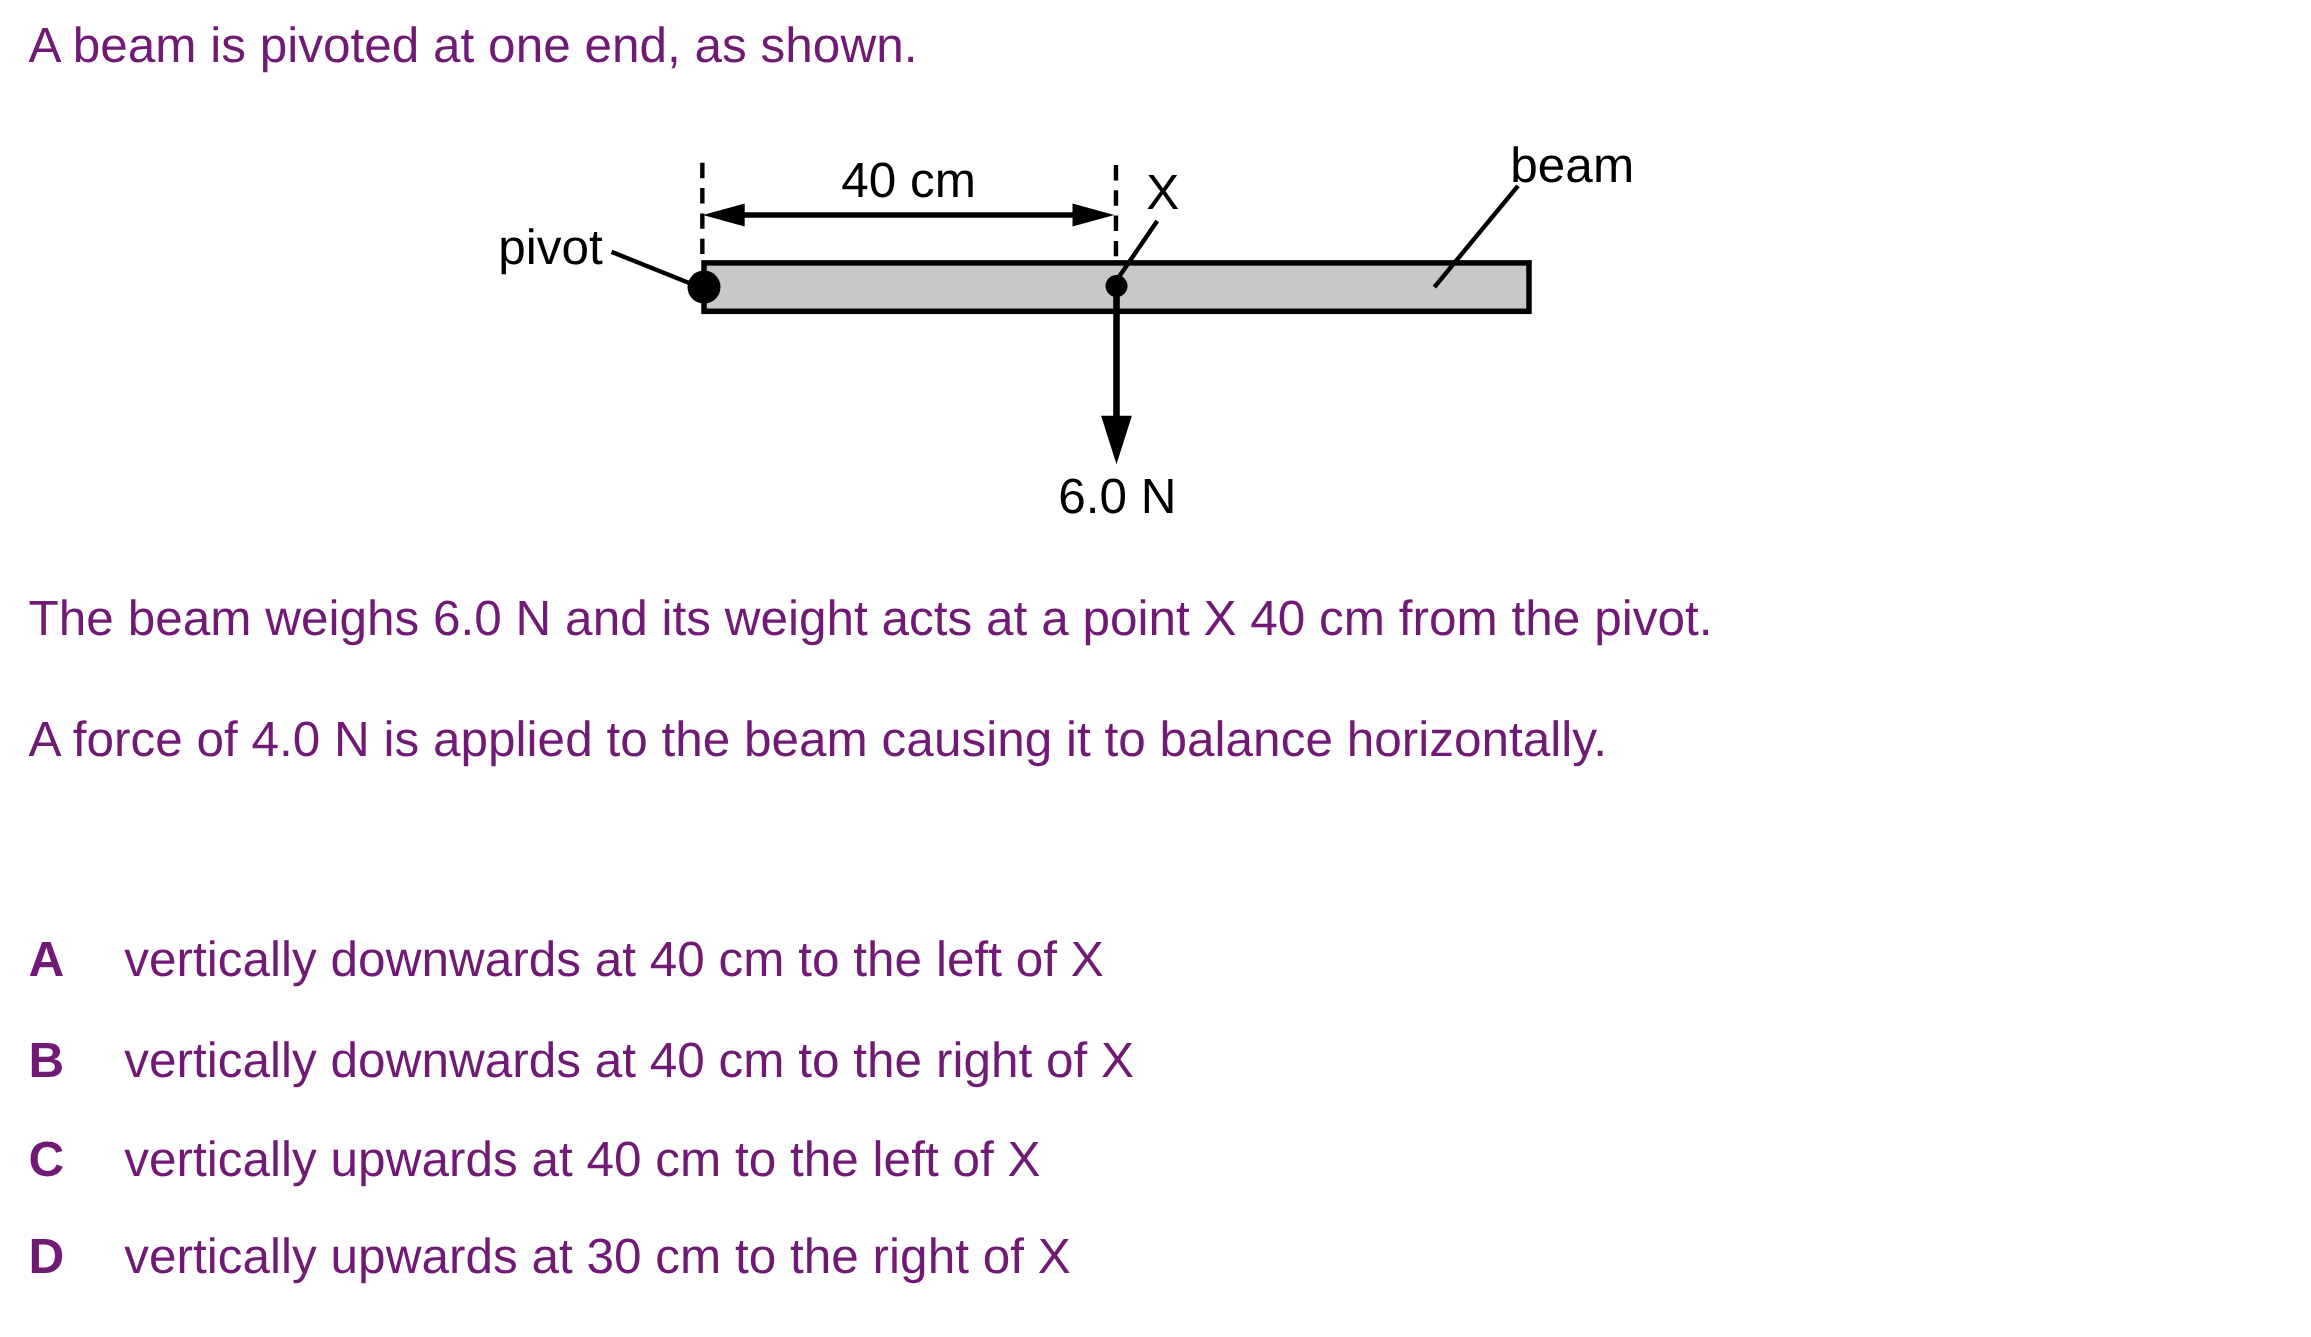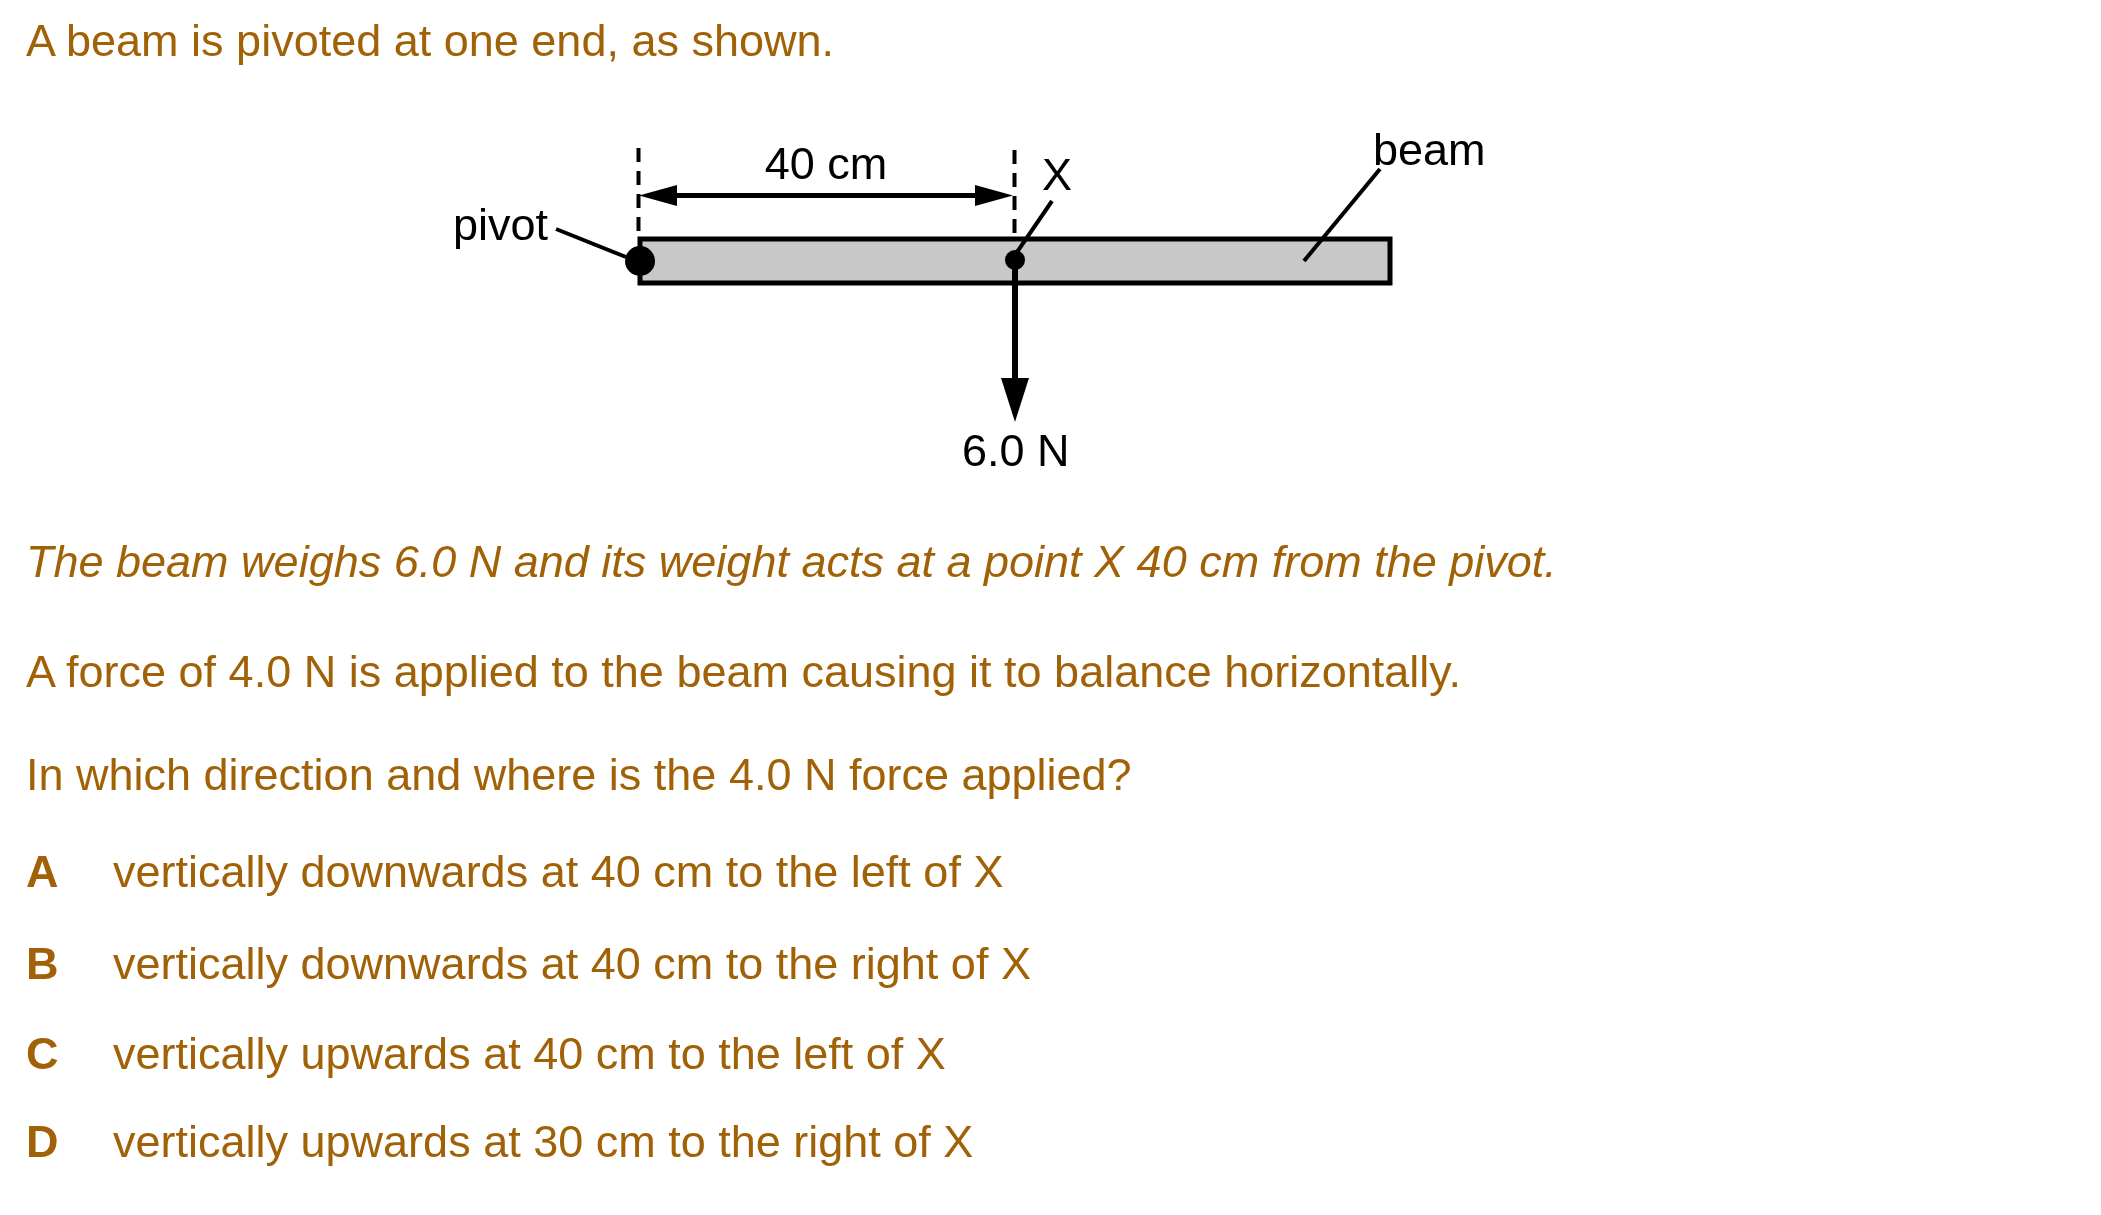--- a/index.html
+++ b/index.html
@@ -1,33 +1,33 @@
 <!DOCTYPE html>
 <html><head>
 <meta charset="utf-8">
 <style>
   html, body { margin: 0; padding: 0; background: #ffffff; }
   .page {
     position: relative;
     width: 2101px;
     height: 1215px;
     background: #ffffff;
-    color: #a16207;
+    color: #701a75;
     font-family: "Liberation Sans", "DejaVu Sans", sans-serif;
     overflow: hidden;
   }
   .line {
     position: absolute;
     left: 26px;
     font-size: 45px;
     line-height: 52px;
     white-space: nowrap;
   }
   .title { top: 15px; }
-  .p1 { top: 536px; font-style: italic; }
+  .p1 { top: 536px; }
   .p2 { top: 646px; }
   .p3 { top: 749px; }
   .option {
     position: absolute;
     left: 26px;
     display: flex;
     font-size: 45px;
     line-height: 52px;
     white-space: nowrap;
   }
@@ -78,21 +78,20 @@
     <polygon points="1015,422 1001,378 1029,378" fill="#000"></polygon>
 
     <text x="453" y="240">pivot</text>
     <text x="1373" y="165">beam</text>
     <text x="1057" y="190" text-anchor="middle">X</text>
     <text x="962" y="466">6.0 N</text>
   </svg>
 
   <div class="line p1">The beam weighs 6.0 N and its weight acts at a point X 40 cm from the pivot.</div>
   <div class="line p2">A force of 4.0 N is applied to the beam causing it to balance horizontally.</div>
-  <div class="line p3">In which direction and where is the 4.0 N force applied?</div>
 
   <div class="option opt-a">
     <span class="letter">A</span>
     <span class="opt-text">vertically downwards at 40 cm to the left of X</span>
   </div>
   <div class="option opt-b">
     <span class="letter">B</span>
     <span class="opt-text">vertically downwards at 40 cm to the right of X</span>
   </div>
   <div class="option opt-c">

